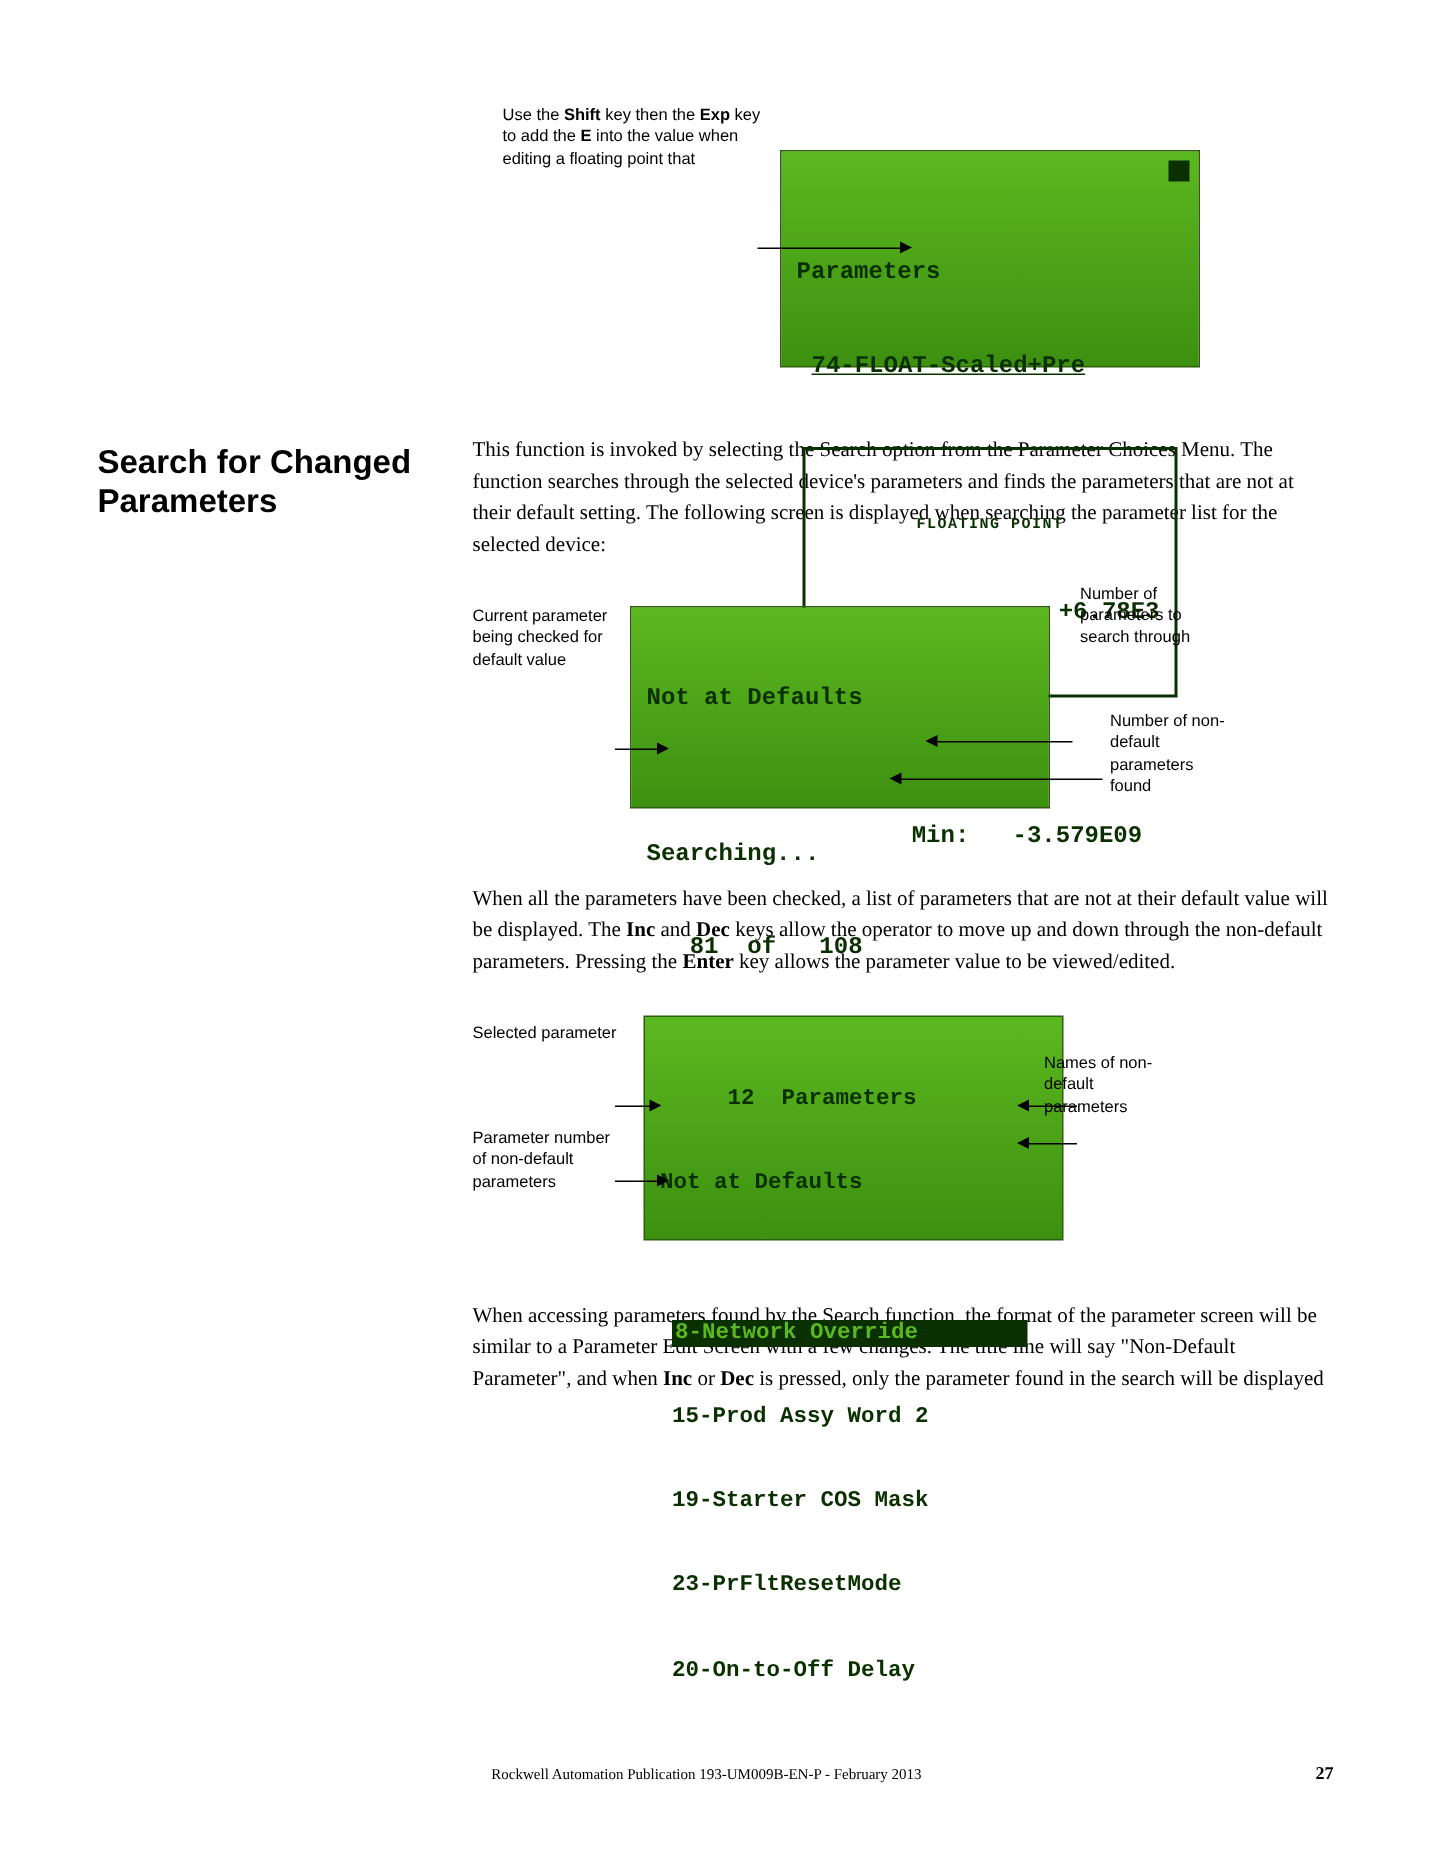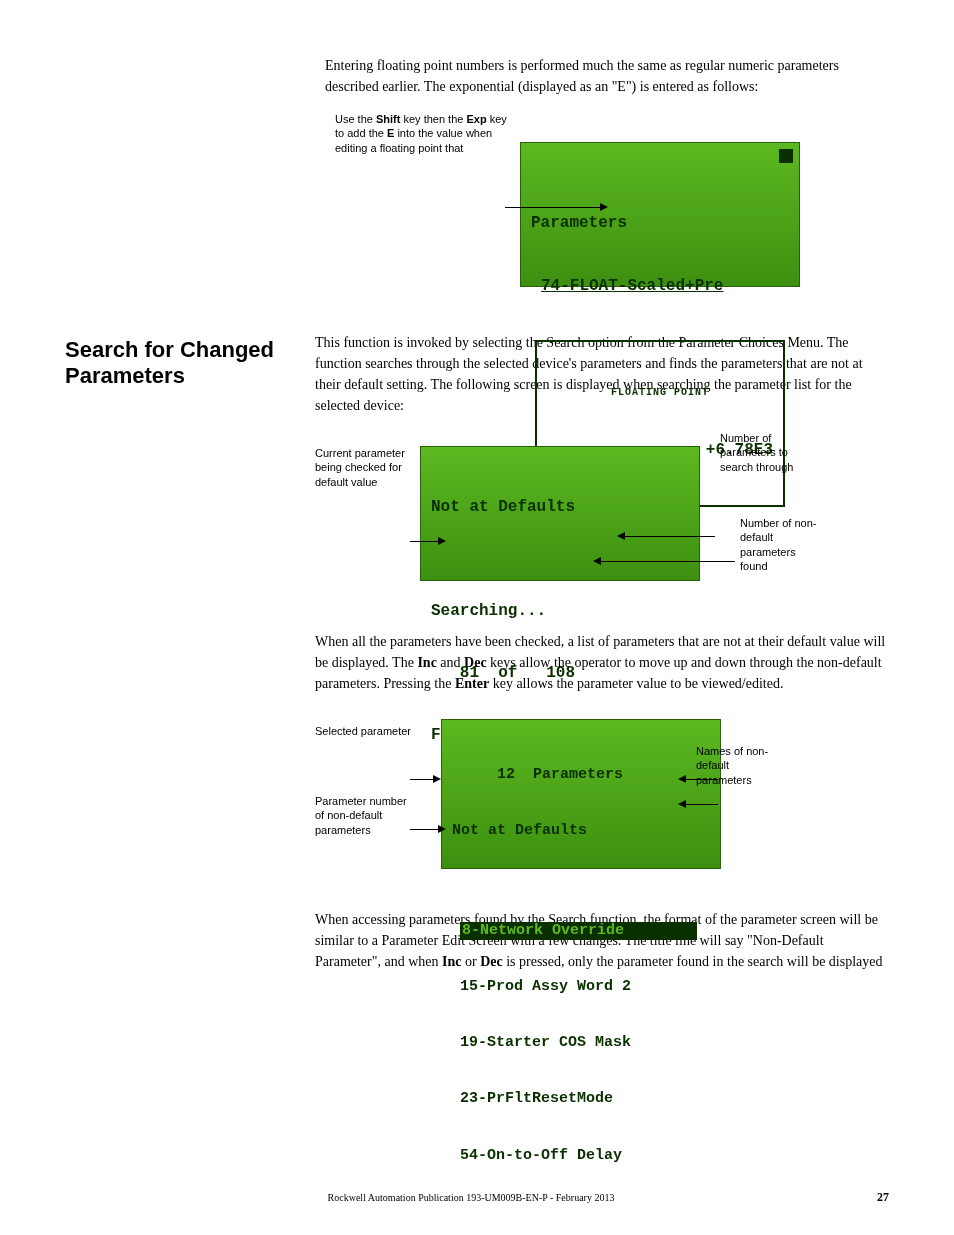--- a/index.html
+++ b/index.html
@@ -119,21 +119,21 @@
     .arrow-head-left {
       position: absolute;
       width: 0;
       height: 0;
       border-right: 8px solid #000;
       border-top: 4px solid transparent;
       border-bottom: 4px solid transparent;
     }
     .footer {
       position: absolute;
-      bottom: 30px;
+      bottom: 45px;
       left: 65px;
       right: 65px;
       display: flex;
       justify-content: space-between;
       font-size: 10px;
       align-items: baseline;
     }
     .footer .page-num {
       font-weight: bold;
       font-size: 12px;
@@ -142,35 +142,35 @@
       font-family: Arial, Helvetica, sans-serif;
       font-size: 11px;
       line-height: 1.3;
     }
   </style>
 </head>
 <body>
 
 <div class="page">
 
-  <div style="margin-left: 260px;">
-    <p class="body-text">Entering floating point numbers is performed much the same as regular numeric parameters described earlier. The exponential (displayed as an "E") is entered as follows:</p>
-  </div>
 
   <div class="figure-block" style="height: 180px; margin-left: 270px;">
     <div class="caption" style="left: 0; top: 0; width: 175px;">
       <span>Use the </span><b>Shift</b><span> key then the </span><b>Exp</b><span> key to add the </span><b>E</b><span> into the value when editing a floating point that</span>
     </div>
     <div class="lcd-screen" style="position:absolute; left: 185px; top: 30px; width: 280px; height: 145px;">
       <div class="e-indicator"></div>
       <span class="lcd-line">Parameters</span>
       <span class="lcd-line" style="text-decoration: underline; margin-left: 10px;">74-FLOAT-Scaled+Pre</span>
       <div style="border: 2px solid #0a3000; margin: 2px 4px; padding: 2px;">
         <div style="font-size:10px; text-align:center; letter-spacing:1px;">FLOATING POINT</div>
         <div style="text-align:right; padding-right:8px;">+6.78E3</div>
+      </div>
+      <div style="margin-top:18px;">
+        <span>Min:</span>   <span>-3.579E09</span>
       </div>
     </div>
 
     <div class="arrow-line" style="left: 170px; top: 95px; width: 95px;"></div>
     <div class="arrow-head-right" style="left: 265px; top: 91px;"></div>
   </div>
 
   <div class="content-area" style="margin-top: 40px;">
     <div class="left-col">
       <h2 class="section-heading">Search for Changed Parameters</h2>
@@ -198,29 +198,29 @@
         <div class="arrow-head-left" style="left: 278px; top: 126px;"></div>
       </div>
 
       <p class="body-text">
         <span>When all the parameters have been checked, a list of parameters that are not at their default value will be displayed. The </span><b>Inc</b><span> and </span><b>Dec</b><span> keys allow the operator to move up and down through the non-default parameters. Pressing the </span><b>Enter</b><span> key allows the parameter value to be viewed/edited.</span>
       </p>
 
       <div class="figure-block" style="height: 170px; position: relative;">
         <div class="caption" style="left: 0; top: 15px; width: 100px;">Selected parameter</div>
         <div class="caption" style="left: 0; top: 85px; width: 100px;">Parameter number of non-default parameters</div>
-        <div class="lcd-screen" style="position:absolute; left: 126px; top: 10px; width: 280px; height: 150px; font-size:15px; line-height:1.25;">
+        <div class="lcd-screen" style="position:absolute; left: 114px; top: 10px; width: 280px; height: 150px; font-size:15px; line-height:1.25;">
           <span class="lcd-line">     <span>12</span>  <span>Parameters</span></span>
           <span class="lcd-line">Not at Defaults</span>
           <div style="height:6px;"></div>
           <span class="lcd-line"><span class="lcd-highlight" style="display:inline-block; width:92%; margin-left:8px;">8-Network Override</span></span>
           <span class="lcd-line" style="margin-left:8px;">15-Prod Assy Word 2</span>
           <span class="lcd-line" style="margin-left:8px;">19-Starter COS Mask</span>
           <span class="lcd-line" style="margin-left:8px;">23-PrFltResetMode</span>
-          <span class="lcd-line" style="margin-left:8px;">54-On-to-Off Delay</span>
+          <span class="lcd-line" style="margin-left:8px;">20-On-to-Off Delay</span>
         </div>
         <div class="right-caption" style="position:absolute; left: 381px; top: 35px; width: 90px;">Names of non-default parameters</div>
 
         <div class="arrow-line" style="left: 95px; top: 70px; width: 25px;"></div>
         <div class="arrow-head-right" style="left: 118px; top: 66px;"></div>
         <div class="arrow-line" style="left: 95px; top: 120px; width: 30px;"></div>
         <div class="arrow-head-right" style="left: 123px; top: 116px;"></div>
         <div class="arrow-line" style="left: 370px; top: 70px; width: 33px;"></div>
         <div class="arrow-head-left" style="left: 363px; top: 66px;"></div>
         <div class="arrow-line" style="left: 370px; top: 95px; width: 33px;"></div>

